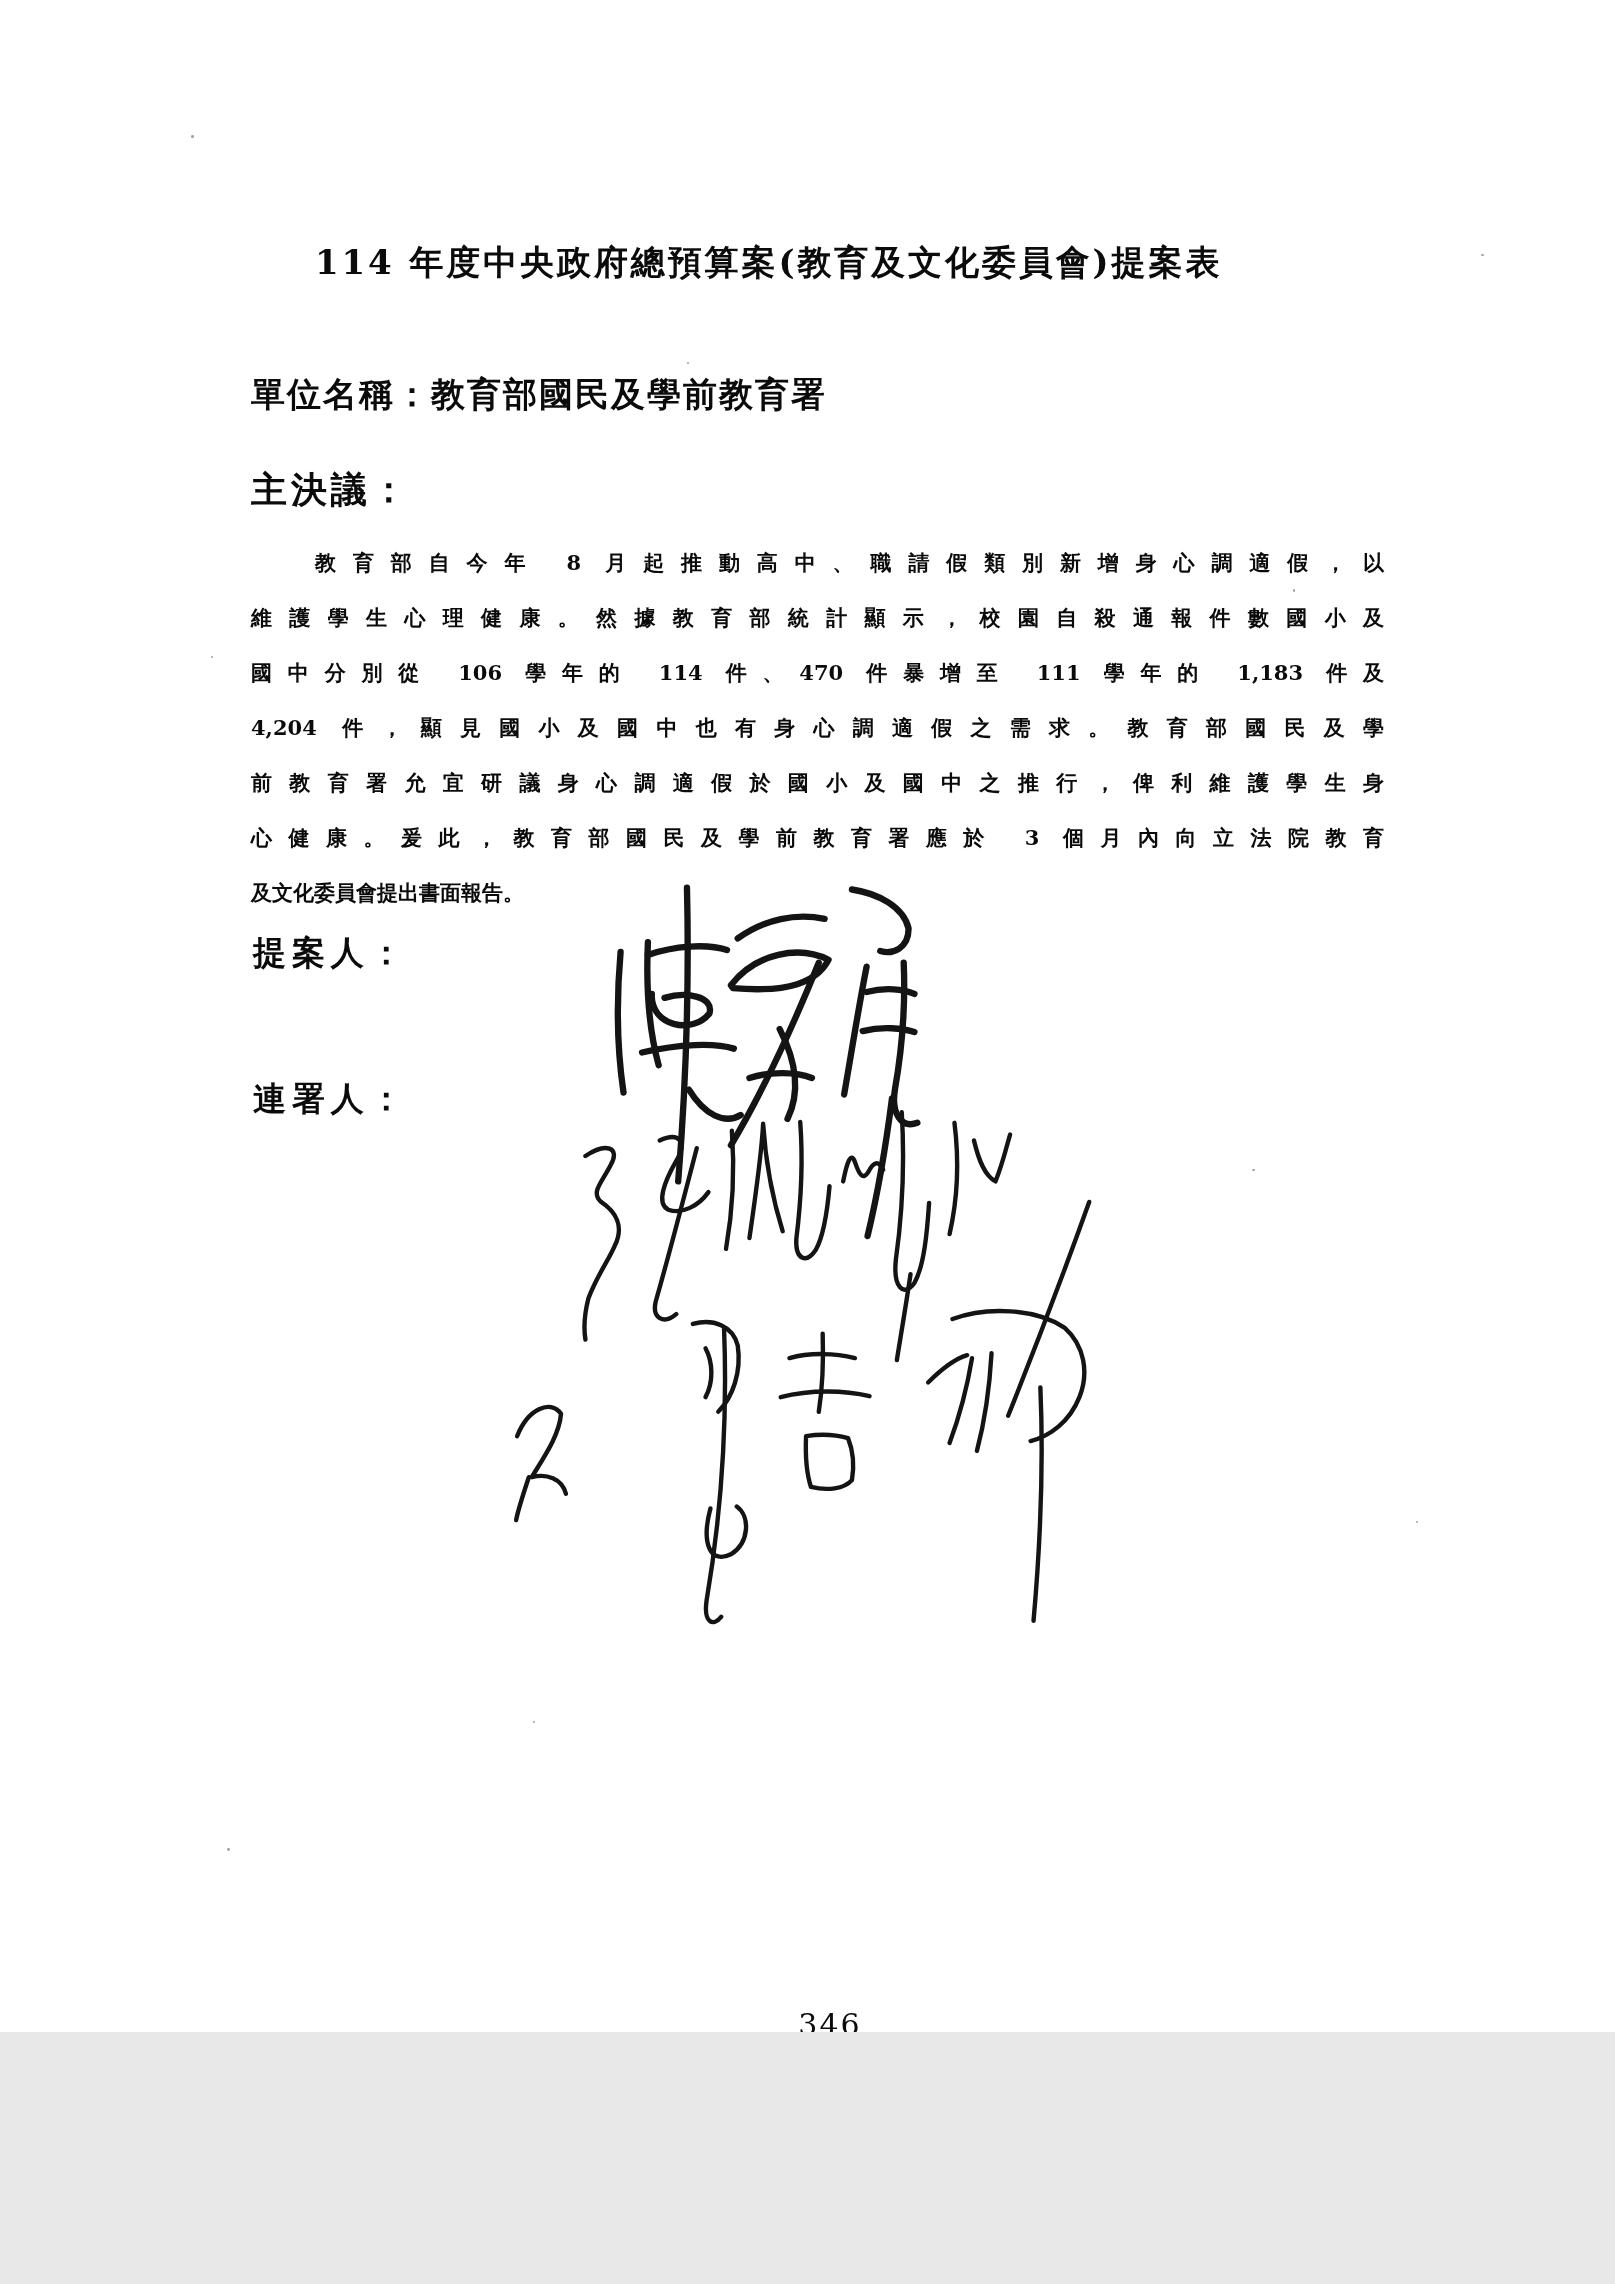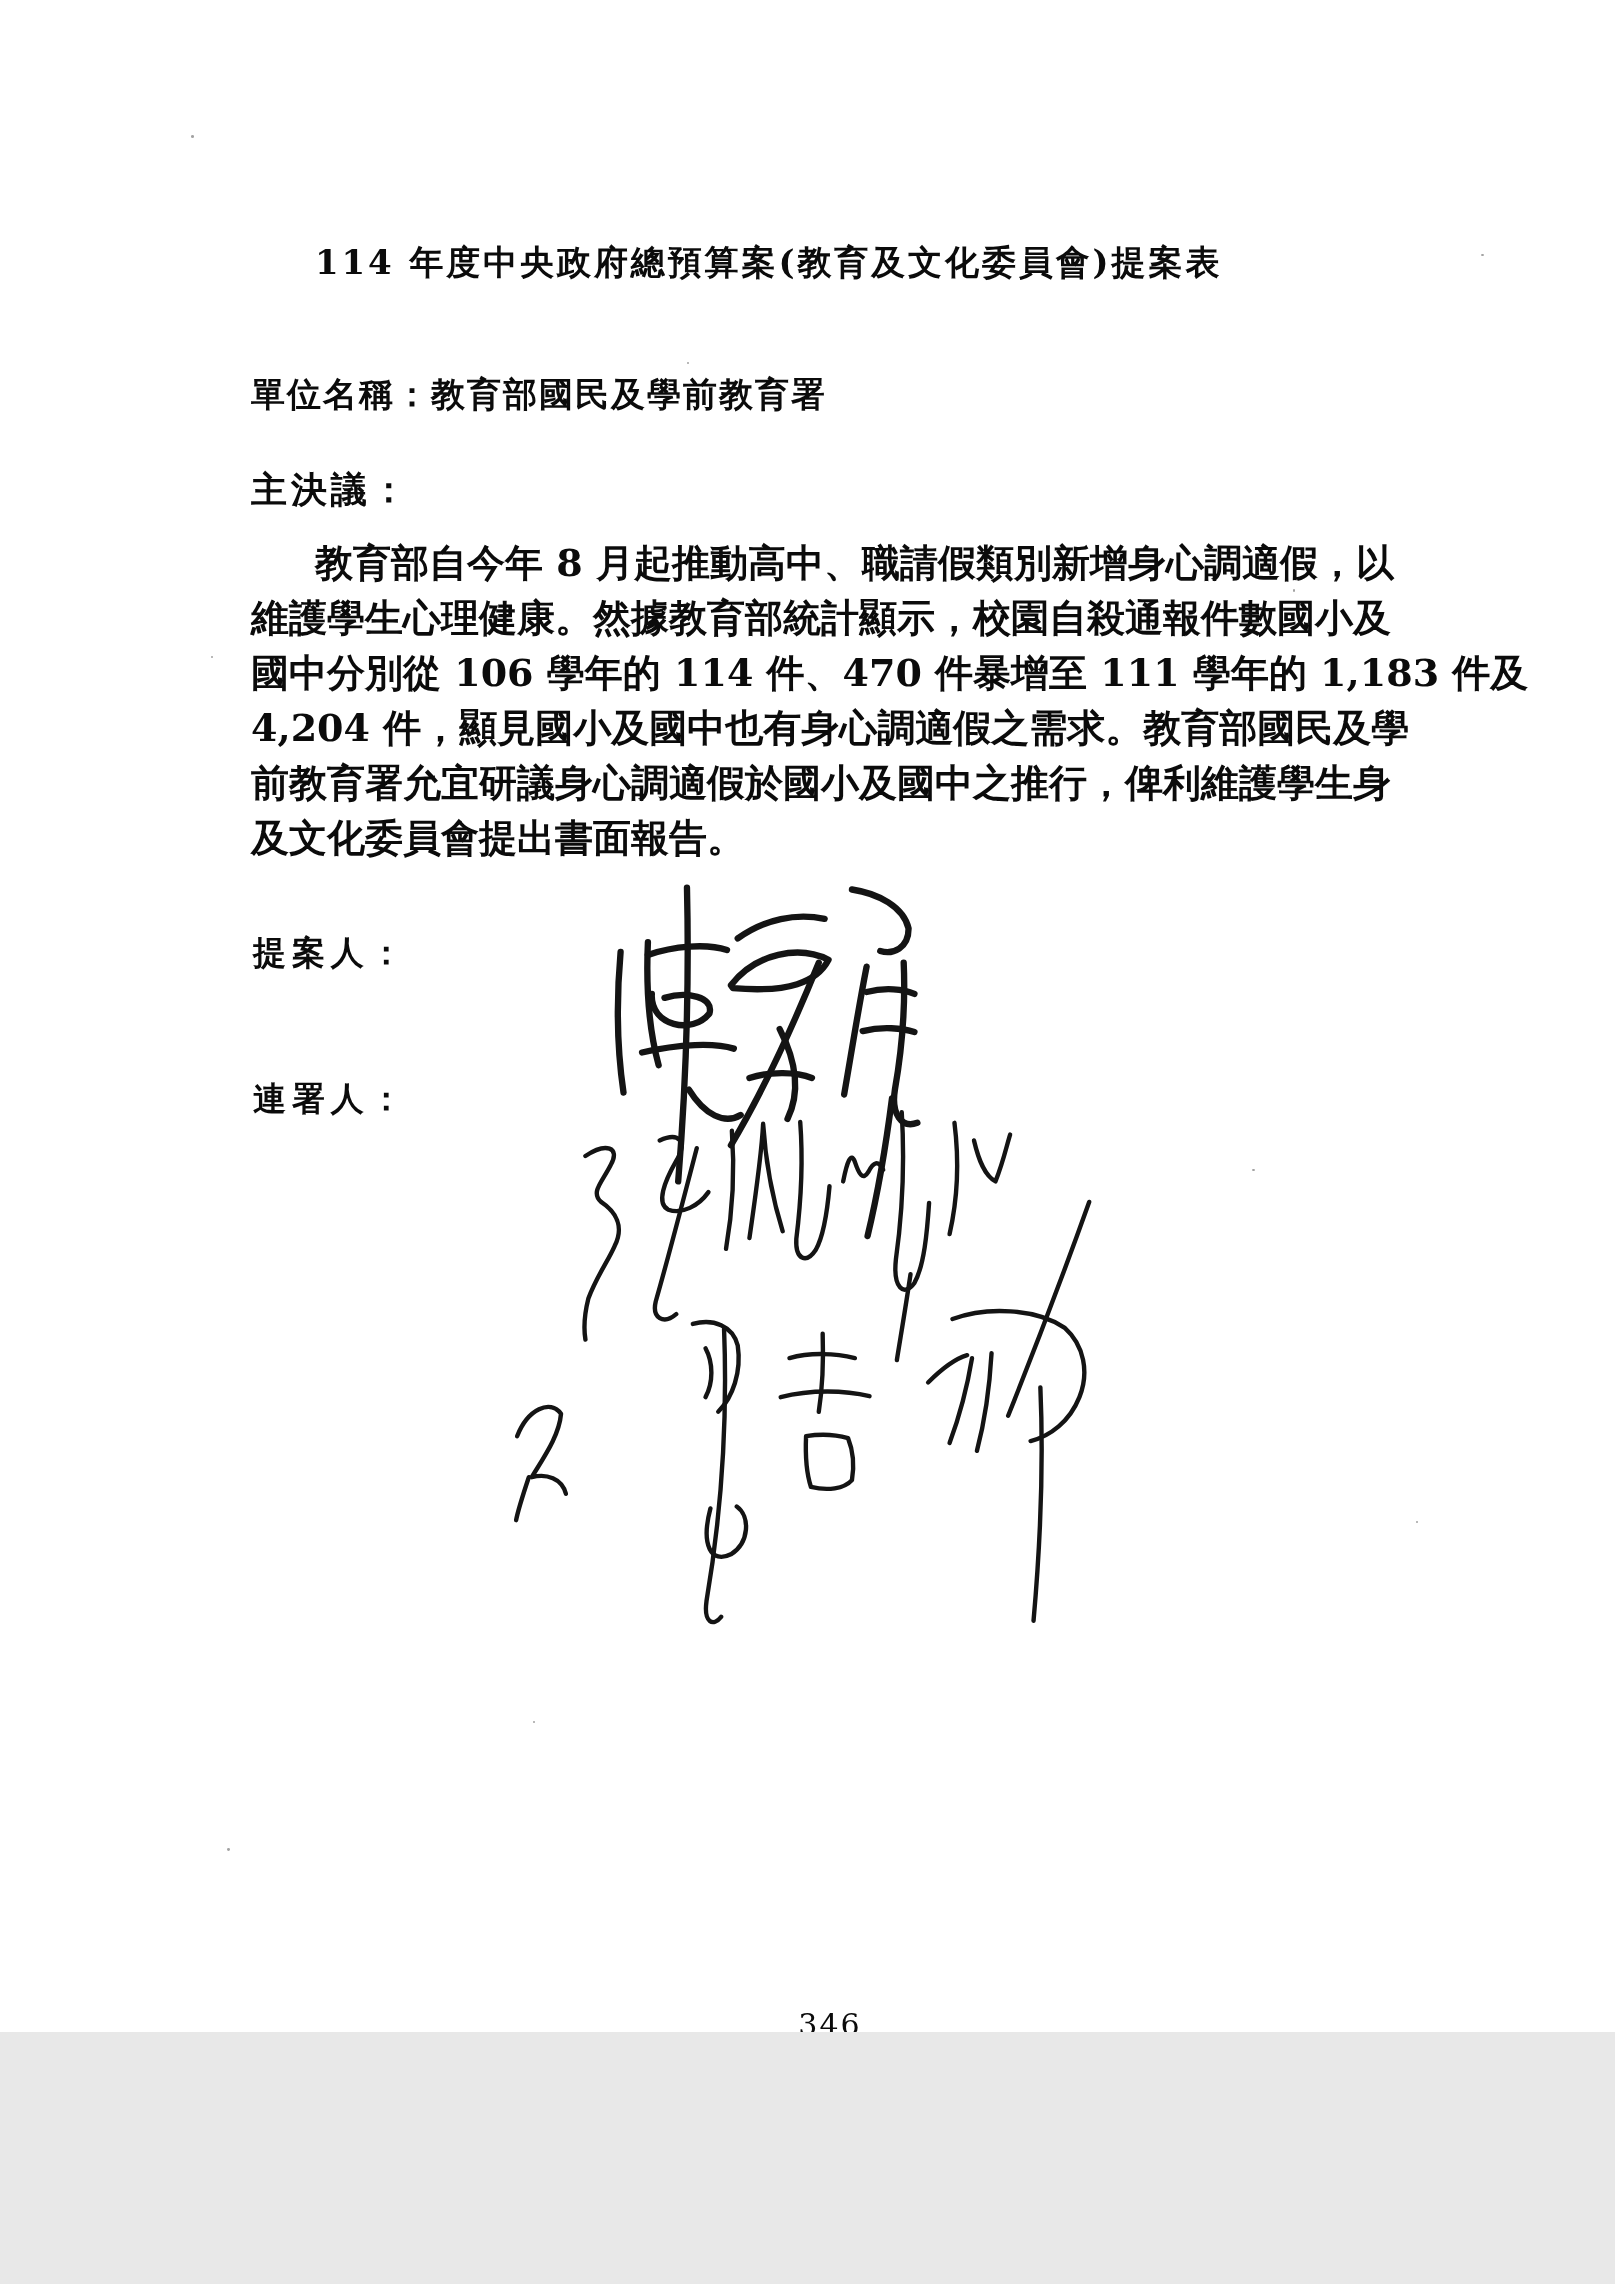--- a/index.html
+++ b/index.html
@@ -38,21 +38,21 @@
     font-size: 36px;
     font-weight: bold;
     letter-spacing: 3.9px;
     white-space: nowrap;
   }
   .resolution-body {
     position: absolute;
     top: 535px;
     left: 251px;
     width: 1133px;
-    font-size: 38px;
+    font-size: 21px;
     font-weight: bold;
     line-height: 55px;
   }
   .res-line {
     text-align: justify;
     text-align-last: justify;
     white-space: nowrap;
   }
   .res-line.first { text-indent: 64px; }
   .res-line.last { text-align-last: left; }
@@ -107,20 +107,21 @@
   <div class="unit-line"><span>單位名稱：</span><span>教育部國民及學前教育署</span></div>
 
   <div class="resolution-heading">主決議：</div>
 
   <div class="resolution-body">
     <div class="res-line first">教育部自今年 8 月起推動高中、職請假類別新增身心調適假，以</div>
     <div class="res-line">維護學生心理健康。然據教育部統計顯示，校園自殺通報件數國小及</div>
     <div class="res-line">國中分別從 106 學年的 114 件、470 件暴增至 111 學年的 1,183 件及</div>
     <div class="res-line">4,204 件，顯見國小及國中也有身心調適假之需求。教育部國民及學</div>
     <div class="res-line">前教育署允宜研議身心調適假於國小及國中之推行，俾利維護學生身</div>
+    <div class="res-line">心健康。爰此，教育部國民及學前教育署應於 3 個月內向立法院教育</div>
     <div class="res-line last">及文化委員會提出書面報告。</div>
   </div>
 
   <div class="sig-label proposer">提案人：</div>
   <div class="sig-label cosigner">連署人：</div>
 
   <svg class="signature-layer" viewBox="0 0 1600 1600" xmlns="http://www.w3.org/2000/svg">
 
     <g class="sig-proposer">
       <path d="M372,170 C364,260 362,350 378,458"></path>

